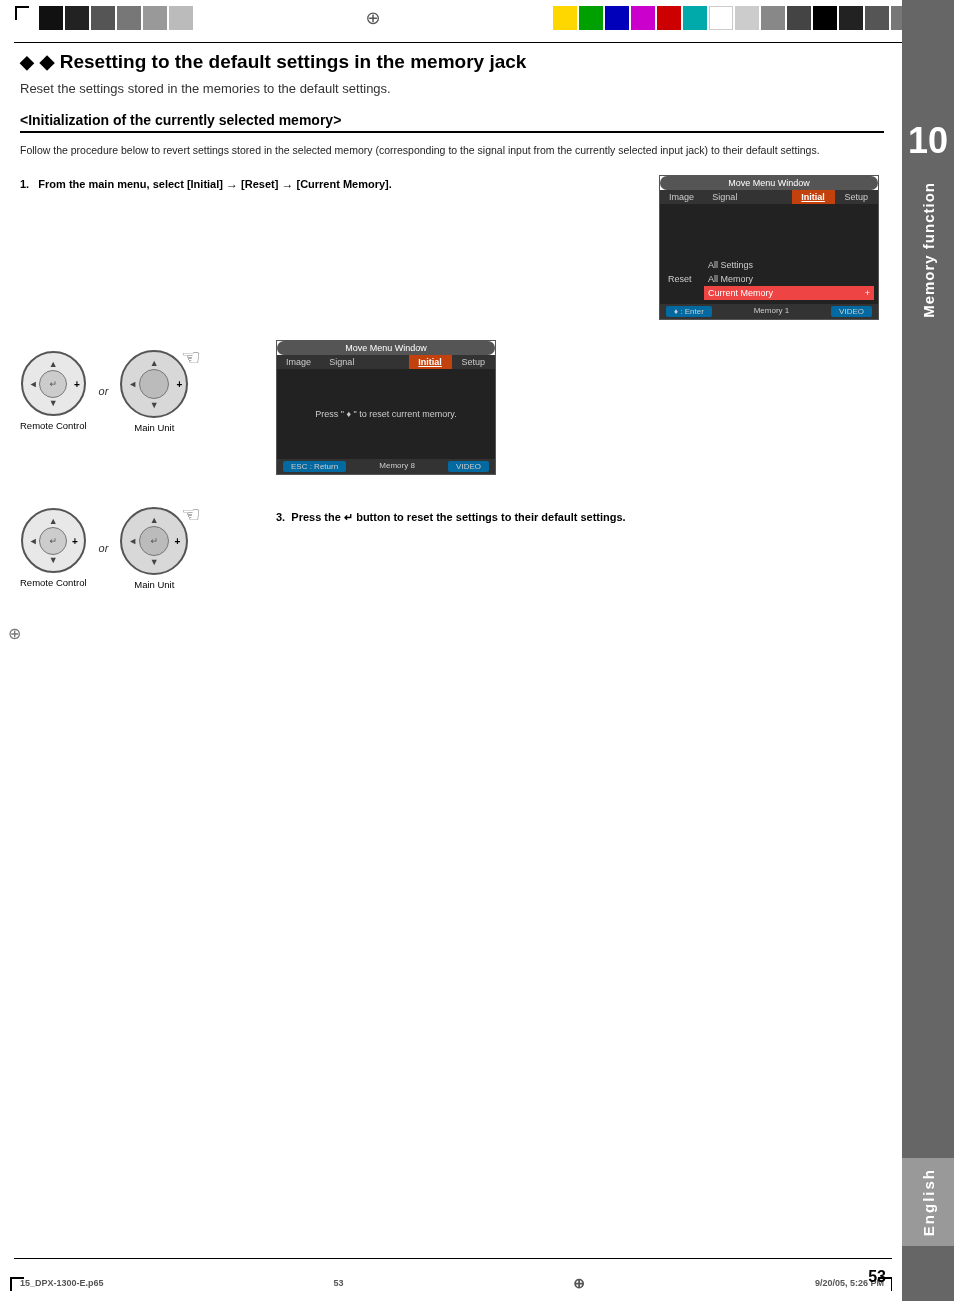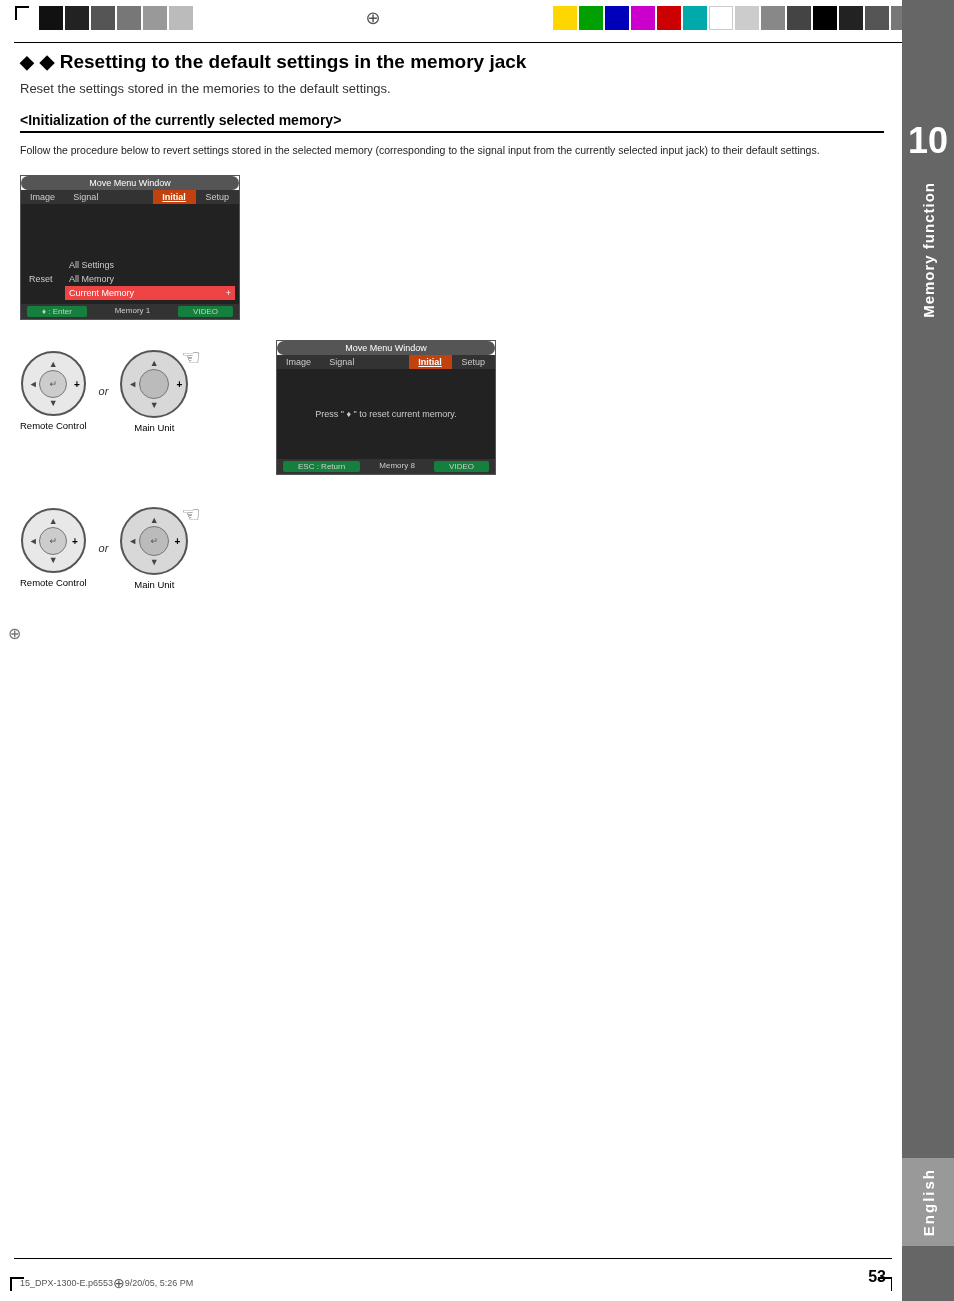--- a/index.html
+++ b/index.html
@@ -282,22 +282,22 @@
     }
     .menu-footer {
       background: #333;
       display: flex;
       justify-content: space-between;
       padding: 2px 6px;
       color: #ccc;
       font-size: 8px;
     }
     .menu-footer-label {
-      background: #15803d;
-      padding: 1px 15px;
+      background: #0369a1;
+      padding: 1px 8px;
       border-radius: 2px;
     }
 
     
     .confirm-body {
       background: #222;
       min-height: 90px;
       padding: 10px;
       display: flex;
       align-items: center;
@@ -309,23 +309,25 @@
       text-align: center;
     }
 
     
     .page-footer {
       position: absolute;
       bottom: 10px;
       left: 20px;
       right: 70px;
       display: flex;
+      justify-content: space-between;
       align-items: center;
       font-size: 9px;
       color: #555;
+      font-weight: bold;
     }
 
     .bottom-center-crosshair {
       font-size: 14px;
     }
 
     
     .step1-layout {
       display: flex;
       gap: 16px;
@@ -471,20 +473,29 @@
   <div class="page-title">
     <span class="diamond-bullet">◆</span>
     <span style="font-size:19px;">◆ Resetting to the default settings in the memory jack</span>
   </div>
   <div class="page-subtitle">Reset the settings stored in the memories to the default settings.</div>
 
   <div class="section-heading">&lt;Initialization of the currently selected memory&gt;</div>
   <div class="section-intro">Follow the procedure below to revert settings stored in the selected memory (corresponding to the signal input from the currently selected input jack) to their default settings.</div>
 
   <div class="step1-layout">
+    <div class="step1-left">
+      <div class="step-num-text">
+        <span>1.</span>
+        &nbsp;
+        <span class="step-desc">
+          From the main menu, select [Initial] <span style="font-size:12px;">→</span> [Reset] <span style="font-size:12px;">→</span> [Current Memory].
+        </span>
+      </div>
+    </div>
     <div class="step1-right">
       <div class="menu-screenshot">
         <div class="menu-title-bar">Move Menu Window</div>
         <div class="menu-tabs">
           <div class="menu-tab">Image</div>
           <div class="menu-tab">Signal</div>
           <div class="menu-tab highlighted">Initial</div>
           <div class="menu-tab">Setup</div>
         </div>
         <div class="menu-body">
@@ -598,20 +609,26 @@
               </div>
               <div style="position:absolute; right:6px; top:50%; transform:translateY(-50%); font-size:10px; font-weight:bold; color:#000;">+</div>
             </div>
             <div style="position:absolute; top:-5px; right:-12px; font-size:22px; color:#666; transform: scaleX(-1);">☞</div>
           </div>
           <div class="control-label">Main Unit</div>
         </div>
       </div>
     </div>
 
+    <div class="step3-right">
+      <div class="step3-instruction">
+        <span>3.</span>&nbsp;
+        Press the ↵ button to reset the settings to their default settings.
+      </div>
+    </div>
   </div>
 
 </div>
 
 <div class="page-footer">
   <span>15_DPX-1300-E.p65</span>
   <span>53</span>
   <span class="bottom-center-crosshair">⊕</span>
   <span>9/20/05, 5:26 PM</span>
 </div>

